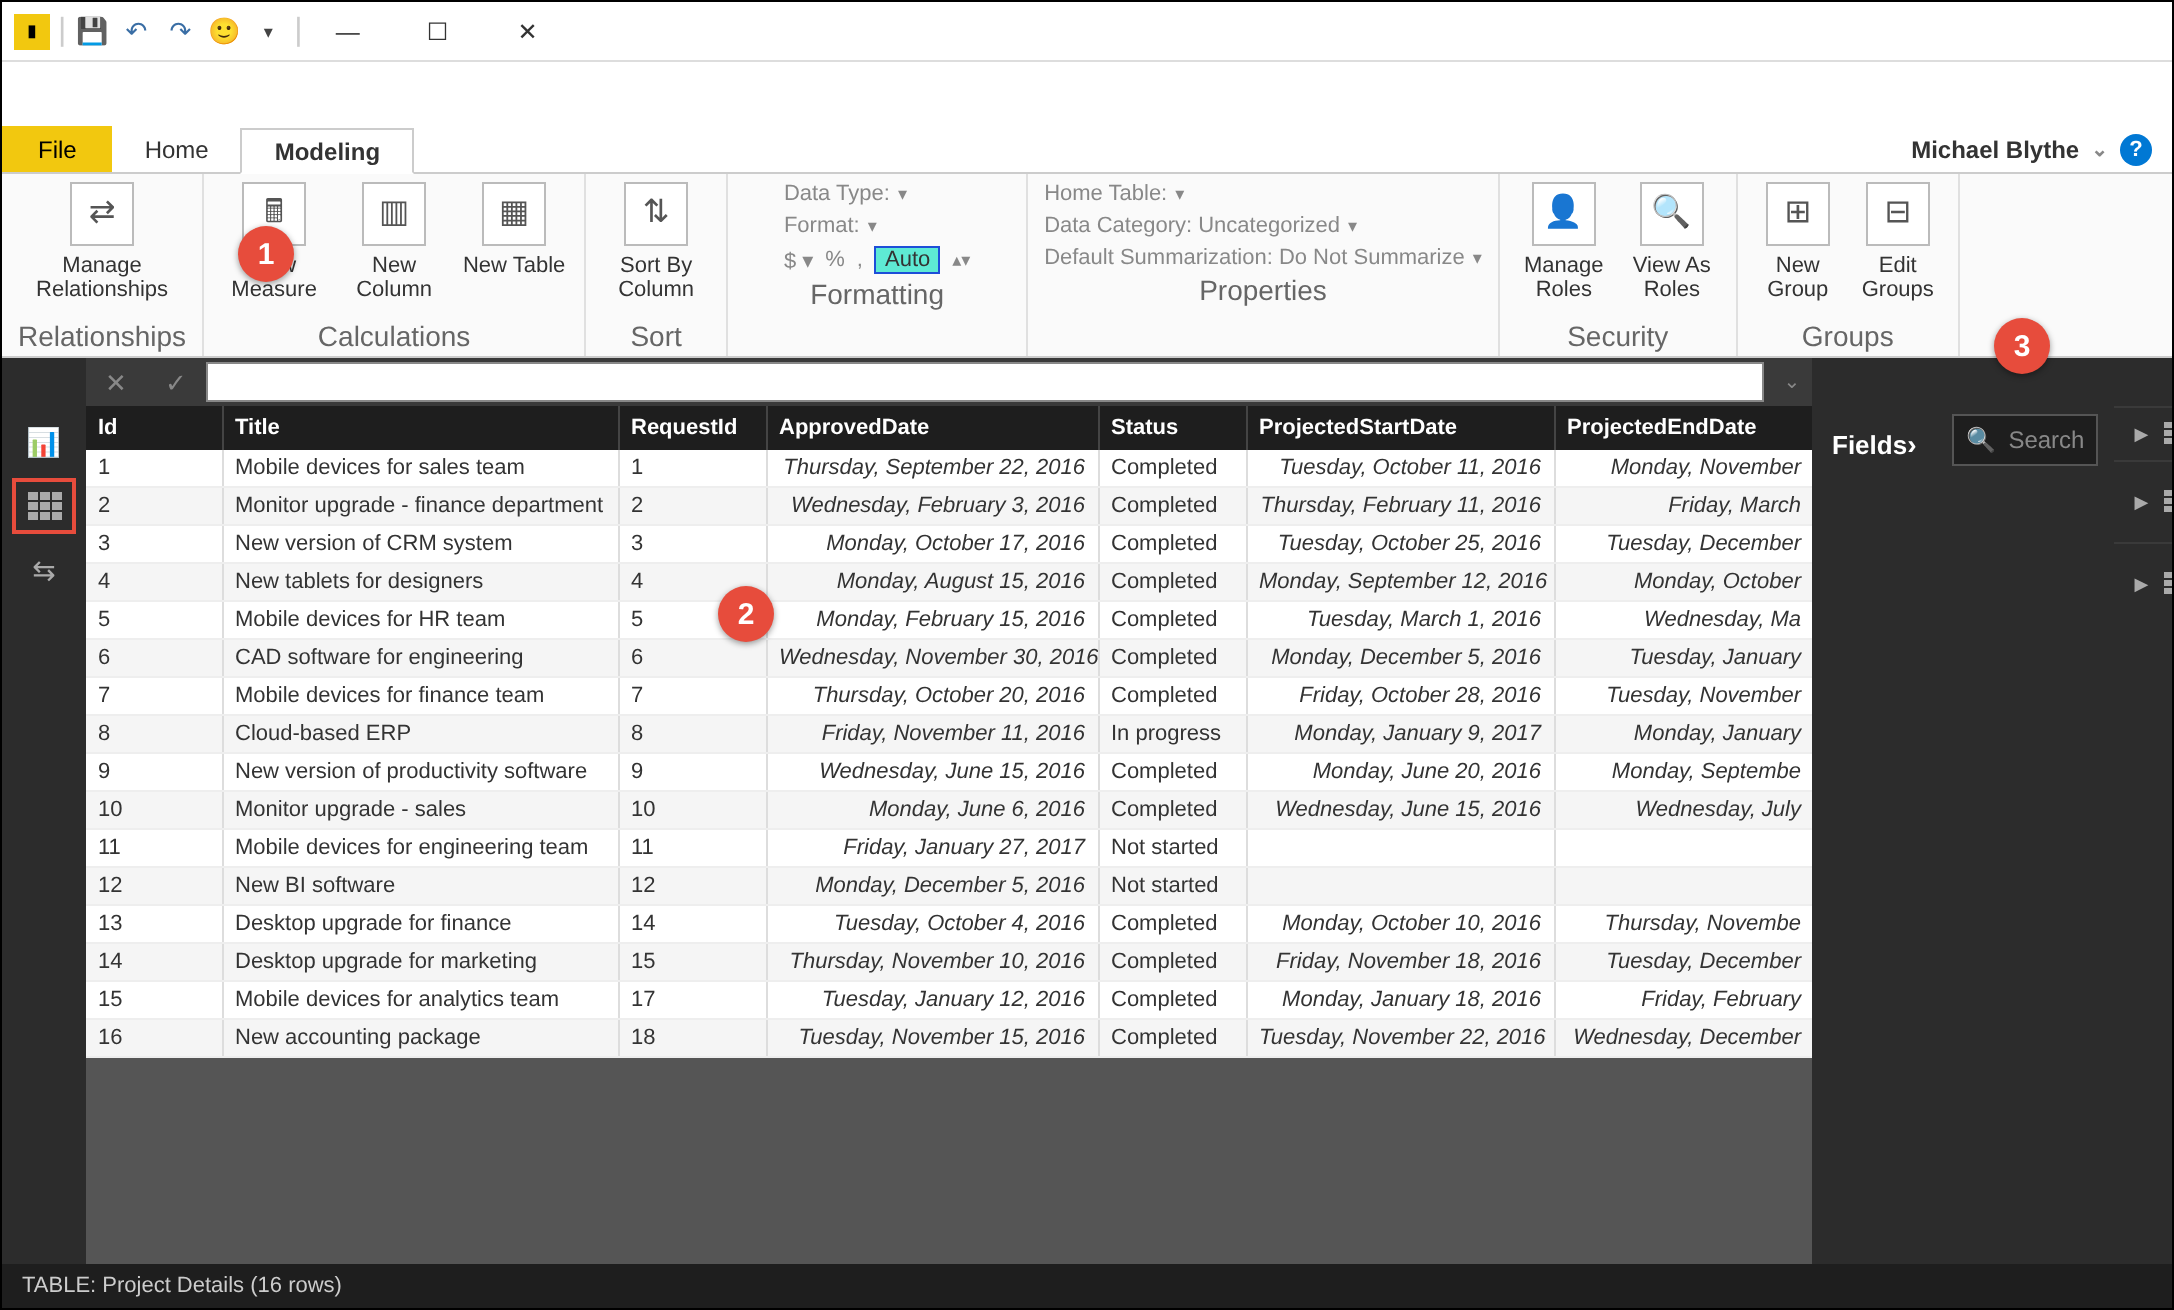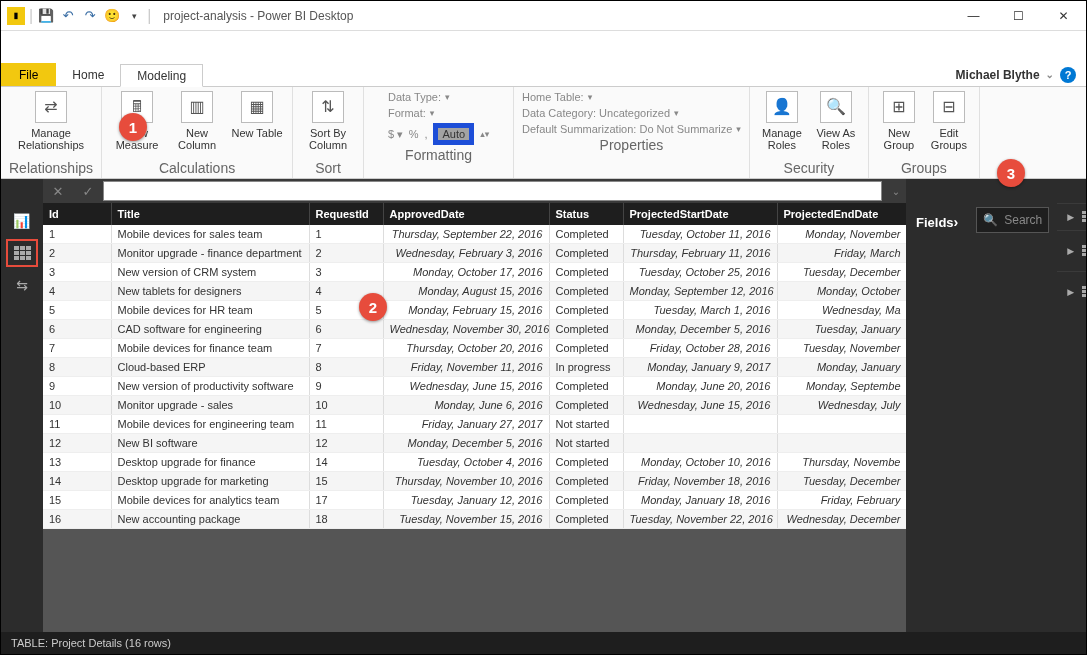--- a/index.html
+++ b/index.html
@@ -11,21 +11,21 @@
   .titlebar .qat .app-icon { width: 18px; height: 18px; background: #f2c80f; display: flex; align-items: center; justify-content: center; font-size: 8px; font-weight: bold; color: #000; }
   .titlebar .qat .ic { width: 18px; height: 18px; display: flex; align-items: center; justify-content: center; font-size: 13px; color: #444; }
   .titlebar .title { flex: 1; text-align: left; padding-left: 12px; font-size: 12px; color: #555; }
   .titlebar .winbtns { display: flex; }
   .titlebar .winbtns div { width: 45px; height: 30px; display: flex; align-items: center; justify-content: center; font-size: 12px; color: #333; }
 
   
   .tabs-row { height: 24px; display: flex; align-items: stretch; border-bottom: 1px solid #ccc; background: #fff; margin-top: 32px; }
   .tabs-row .file-tab { background: #f2c80f; color: #000; font-size: 12px; padding: 0 18px; display: flex; align-items: center; }
   .tabs-row .tab { padding: 0 16px; font-size: 12px; display: flex; align-items: center; color: #333; }
-  .tabs-row .tab.active { background: #fff; border: 1px solid #ccc; border-bottom: 1px solid #fff; position: relative; top: 1px; }
+  .tabs-row .tab.active { background: #fff; border: 1px solid #ccc; border-bottom: 1px solid #fff; position: relative; top: 1px; font-weight: bold; }
   .tabs-row .spacer { flex: 1; }
   .tabs-row .user { font-size: 12px; color: #333; padding-right: 10px; display: flex; align-items: center; gap: 6px; font-weight: bold; }
   .tabs-row .user .caret { font-size: 10px; color: #888; }
   .tabs-row .user .help { width: 16px; height: 16px; border-radius: 50%; background: #0078d4; color: #fff; font-size: 11px; display: flex; align-items: center; justify-content: center; }
 
   
   .ribbon { height: 92px; display: flex; border-bottom: 1px solid #ccc; background: #fafafa; }
   .rgroup { display: flex; flex-direction: column; align-items: center; border-right: 1px solid #e0e0e0; padding: 4px 8px 2px 8px; }
   .rgroup .btns { flex: 1; display: flex; align-items: flex-start; gap: 6px; }
   .rgroup .lbl { font-size: 14px; color: #666; padding-top: 2px; }
@@ -87,21 +87,20 @@
   <div class="qat">
     <div class="app-icon">▮</div>
     <div style="color:#ccc;">|</div>
     <div class="ic" style="color:#3a6ea5;">💾</div>
     <div class="ic" style="color:#3a6ea5;">↶</div>
     <div class="ic" style="color:#3a6ea5;">↷</div>
     <div class="ic">🙂</div>
     <div class="ic" style="font-size:9px;">▾</div>
     <div style="color:#ccc;">|</div>
   </div>
-  <div class="title">project-analysis - Power BI Desktop</div>
   <div class="winbtns">
     <div>—</div>
     <div>☐</div>
     <div>✕</div>
   </div>
 </div>
 
 <div class="tabs-row">
   <div class="file-tab">File</div>
   <div class="tab">Home</div>
@@ -160,21 +159,21 @@
           <span style="font-size:9px;">▾</span>
         </div>
       <div class="row">
           <span>Format:</span> 
           <span style="font-size:9px;">▾</span>
         </div>
       <div class="row" style="gap:6px;">
         <span>$ ▾</span>
         <span>%</span>
         <span>,</span>
-        <span style="border:5px solid #1d4ed8;padding:0 4px;background:#a3a3a3;color:#333;">Auto</span>
+        <span style="border:1px solid #1d4ed8;padding:0 4px;background:#5eead4;color:#333;">Auto</span>
         <span style="font-size:9px;">▴▾</span>
       </div>
     </div>
     <div class="lbl">Formatting</div>
   </div>
 
   <div class="rgroup" style="min-width:230px;">
     <div class="rstack" style="align-items:flex-start;">
       <div class="row">
           <span>Home Table:</span> 

